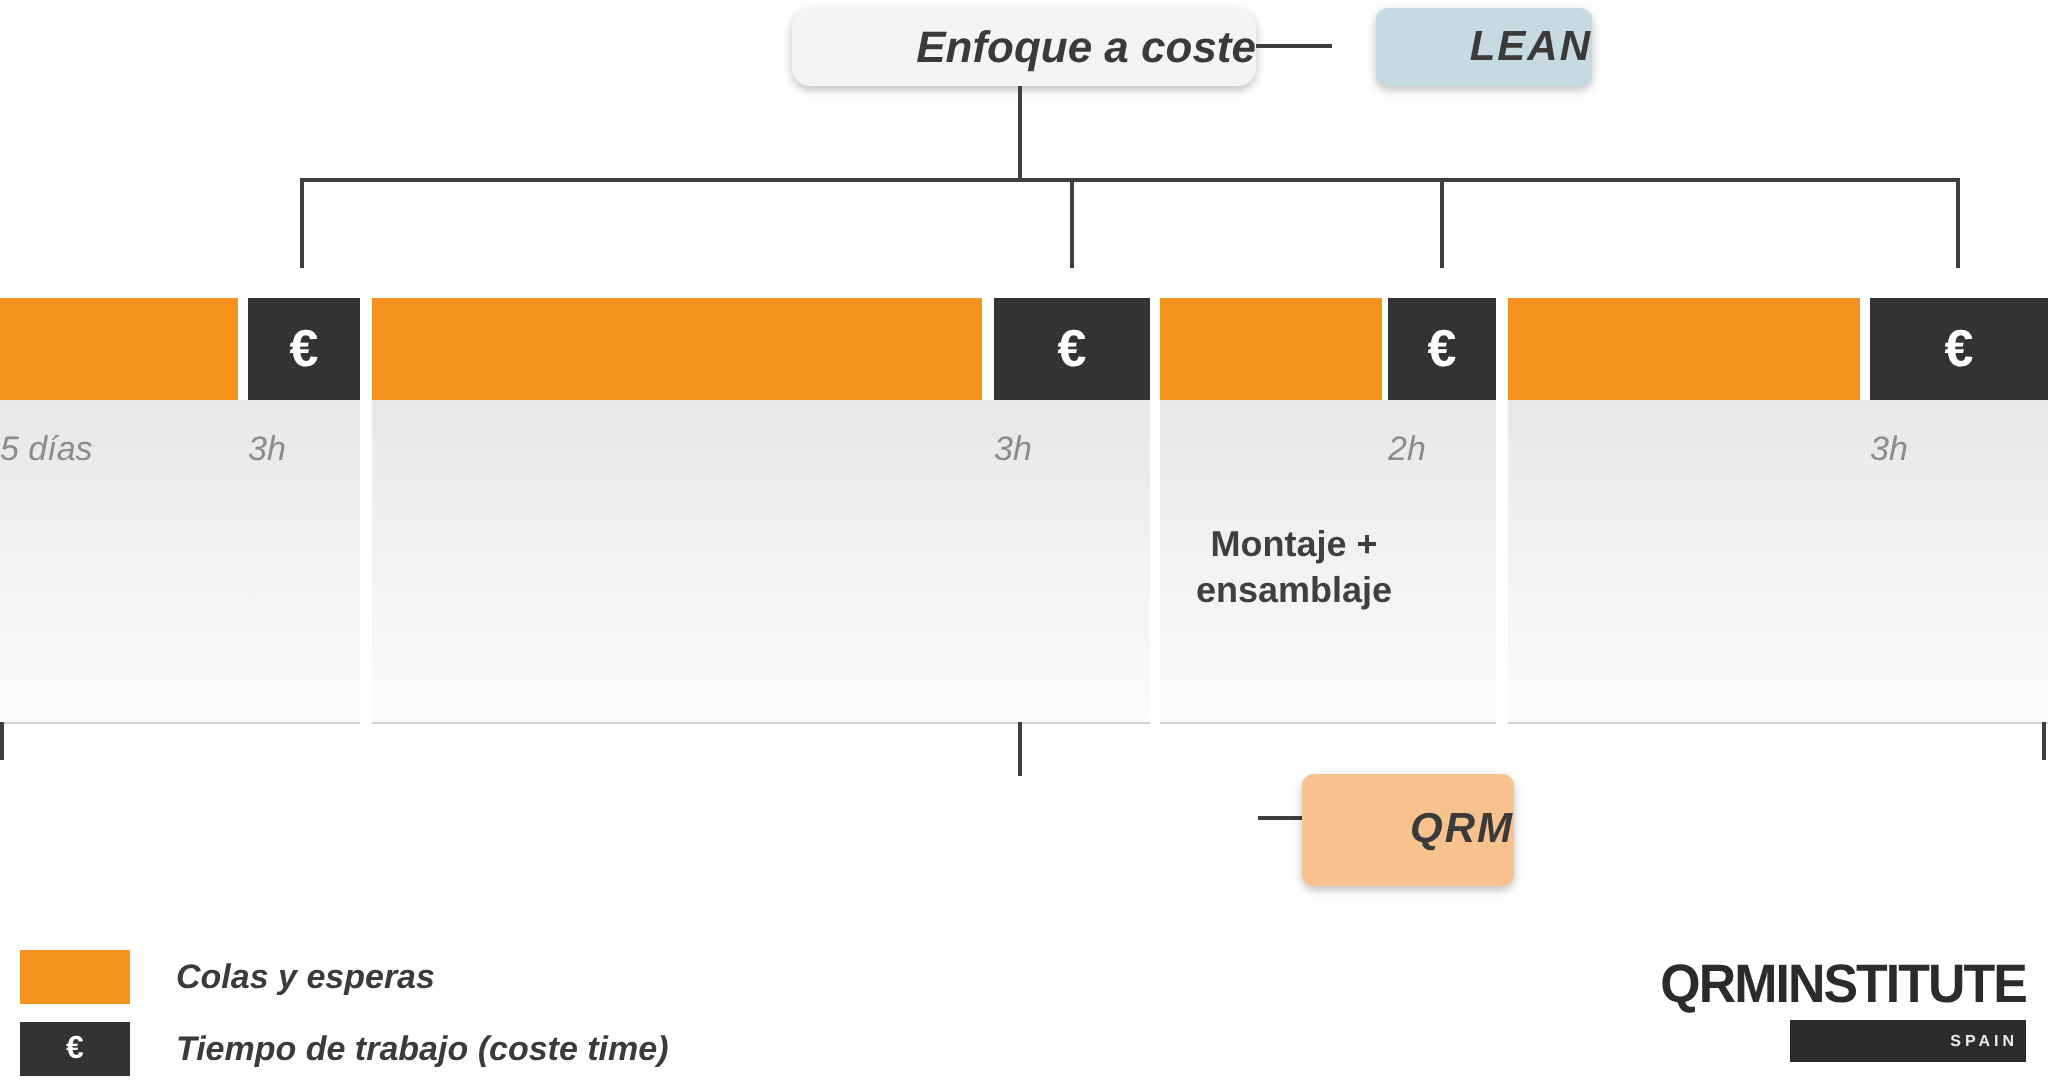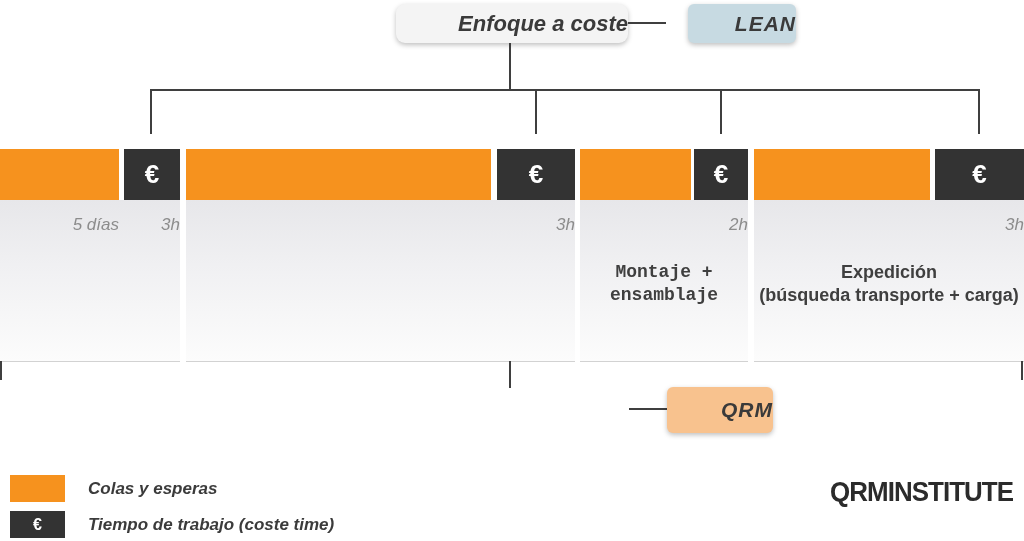--- a/index.html
+++ b/index.html
@@ -23,50 +23,50 @@
   
   .flow-box{
     position:absolute;display:flex;align-items:center;justify-content:flex-end;
     background:#f4f4f4;border-radius:9px;color:#3a3a3a;font-weight:700;
     font-size:22px;box-shadow:0 2px 5px rgba(0,0,0,.25);font-style:italic;
   }
   #cost-box {left:396px;top:4px;width:232px;height:39px;}
   #lean-box {left:688px;top:4px;width:108px;height:39px;background:#c7dae2;
              font-size:21px;letter-spacing:1px;border-radius:6px;}
   #time-box {left:393px;top:387px;width:236px;height:46px;}
-  #qrm-box  {left:667px;top:387px;width:106px;height:46px;background:#f8c28e;
+  #qrm-box  {left:651px;top:387px;width:106px;height:56px;background:#f8c28e;
              font-size:21px;letter-spacing:1px;border-radius:6px;}
   
   .bar-orange{position:absolute;top:149px;height:51px;background:var(--orange,#f6921e);}
   .bar-euro{
     position:absolute;top:149px;height:51px;background:var(--dark,#333333);
     display:flex;align-items:center;justify-content:center;
     color:#ffffff;font-size:26px;font-weight:700;
   }
   .panel{
     position:absolute;top:200px;height:161px;
     background:linear-gradient(180deg,#e7e7ea 0%,#f0f0f2 40%,#fcfcfc 100%);
     border-bottom:1px solid #d2d2d2;
   }
   .wait-label,.work-label{
     position:absolute;top:215px;font-style:italic;font-size:17px;color:#8c8c8c;
-    text-align:right;
+    text-align:left;
   }
   .stage-label{
     position:absolute;top:252px;height:64px;display:flex;align-items:center;
     justify-content:center;text-align:center;font-size:18px;font-weight:700;
     color:#3f3f3f;line-height:23px;white-space:pre-line;
   }
   
   .s1-panel{left:0;width:180px;}      .s1-orange{left:0;width:119px;}    .s1-euro{left:124px;width:56px;}
   .s1-wait{left:0;width:119px;}       .s1-work{left:124px;width:56px;}   .s1-label{left:0;width:180px;}
   .s2-panel{left:186px;width:389px;}  .s2-orange{left:186px;width:305px;}.s2-euro{left:497px;width:78px;}
   .s2-wait{left:186px;width:305px;}   .s2-work{left:497px;width:78px;}   .s2-label{left:186px;width:389px;}
   .s3-panel{left:580px;width:168px;}  .s3-orange{left:580px;width:111px;}.s3-euro{left:694px;width:54px;}
-  .s3-wait{left:580px;width:111px;}   .s3-work{left:694px;width:54px;}   .s3-label{left:580px;width:168px;font-family:Liberation Mono, monospace;}
+  .s3-wait{left:580px;width:111px;}   .s3-work{left:694px;width:54px;}   .s3-label{left:563px;width:168px;}
   .s4-panel{left:754px;width:270px;}  .s4-orange{left:754px;width:176px;}.s4-euro{left:935px;width:89px;}
   .s4-wait{left:754px;width:176px;}   .s4-work{left:935px;width:89px;}   .s4-label{left:754px;width:270px;}
   
   .legend-swatch{position:absolute;left:10px;width:55px;height:27px;}
   #legend-swatch-wait{top:475px;background:var(--orange,#f6921e);}
   #legend-swatch-work{top:511px;background:var(--dark,#333333);display:flex;
     align-items:center;justify-content:center;color:#fff;font-size:16px;font-weight:700;}
   .legend-text{position:absolute;left:88px;height:27px;display:flex;align-items:center;
     font-style:italic;font-size:17px;font-weight:600;color:#3b3b3b;}
   #legend-text-wait{top:475px;} #legend-text-work{top:511px;}
@@ -124,33 +124,34 @@
   <div class="work-label s3-work">2h</div>
   <div class="stage-label s3-label">Montaje +
 ensamblaje</div>
 
   <div class="panel s4-panel"></div>
   <div class="bar-orange s4-orange"></div>
   <div class="bar-euro s4-euro">
     <span>€</span>
   </div>
   <div class="work-label s4-work">3h</div>
-  <div class="stage-label s4-label">Expedición
-(búsqueda transporte + carga)</div>
 
   <div class="vline" id="tick-left"></div>
   <div class="vline" id="tick-right"></div>
   <div class="vline" id="drop-bottom"></div>
   <div class="hline" id="time-qrm-link"></div>
   <div class="flow-box" id="qrm-box" style="background: rgb(248, 194, 142);">
     <span>QRM</span>
   </div>
 
   <div class="legend-swatch" id="legend-swatch-wait"></div>
   <div class="legend-text" id="legend-text-wait">Colas y esperas</div>
   <div class="legend-swatch" id="legend-swatch-work">
     <span>€</span>
   </div>
   <div class="legend-text" id="legend-text-work">Tiempo de trabajo (coste time)</div>
 
   <div id="logo-wordmark">QRMINSTITUTE</div>
+  <div id="logo-bar">
+    <span>SPAIN</span>
+  </div>
 
 </div>
 
 </body></html>

